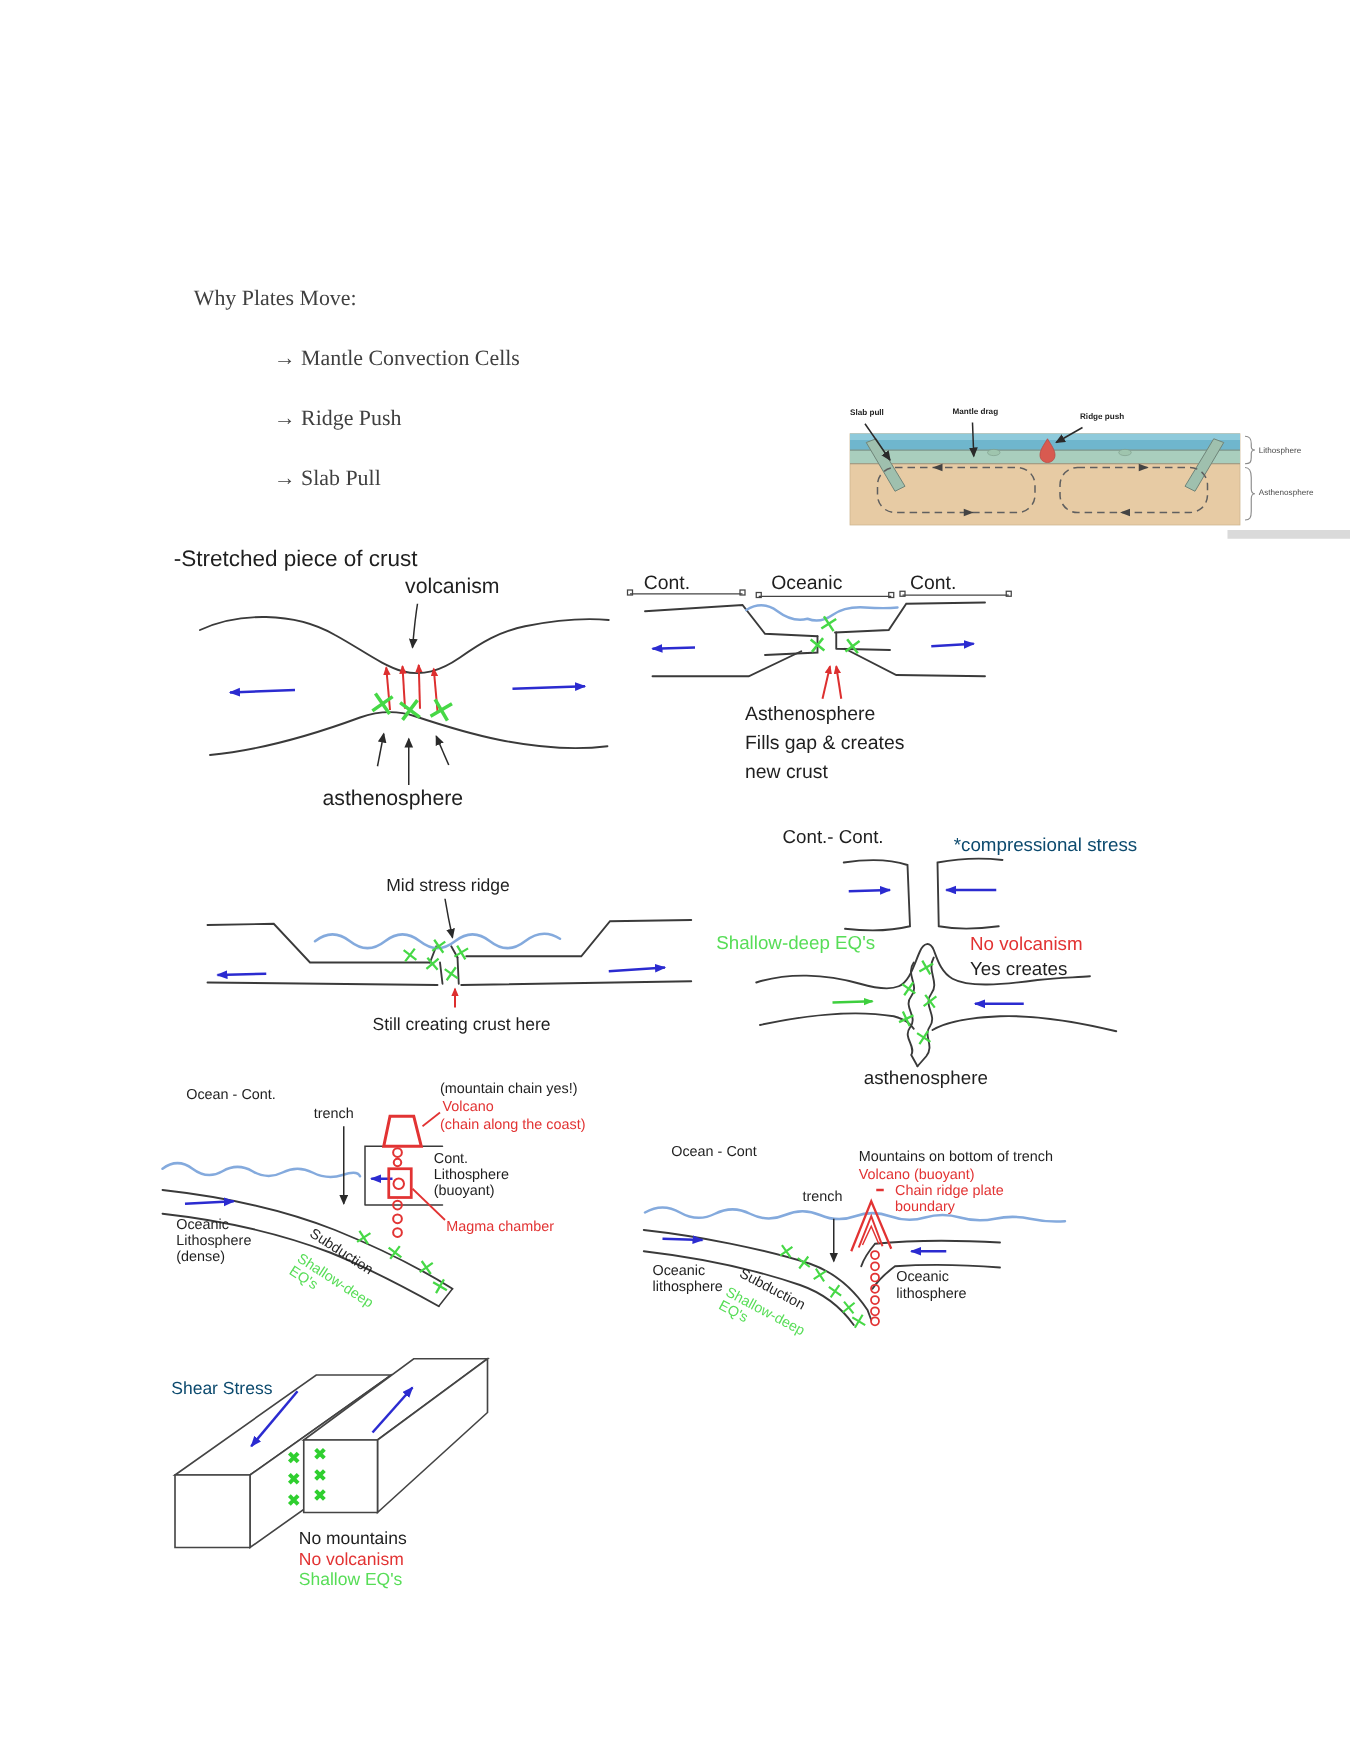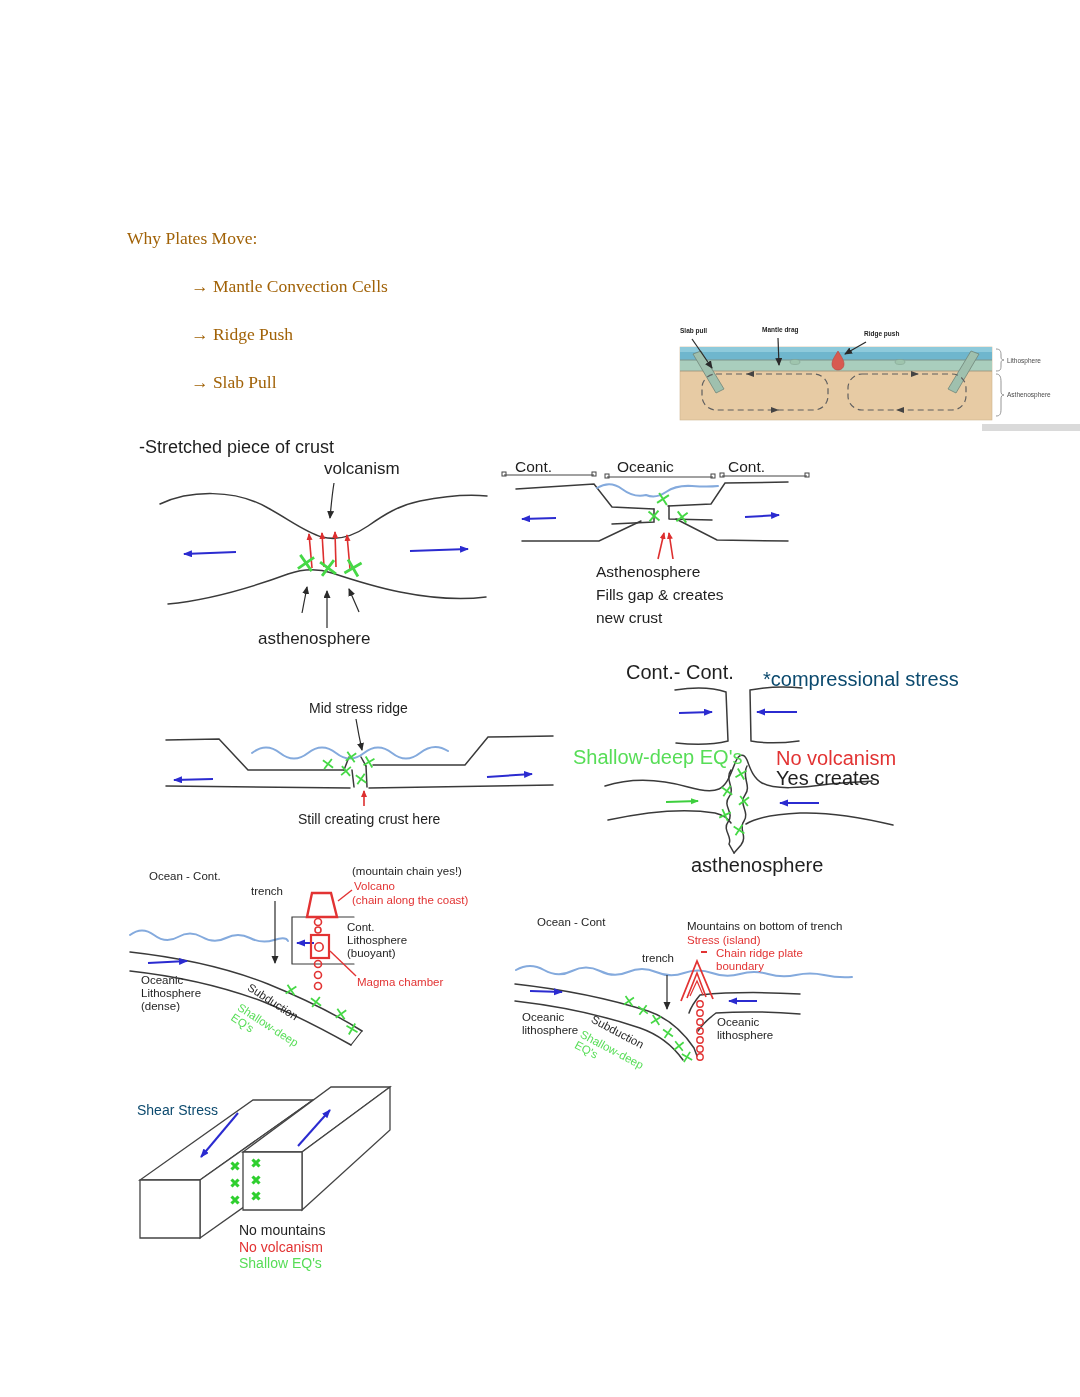--- a/index.html
+++ b/index.html
@@ -1,21 +1,21 @@
 <!DOCTYPE html>
 <html><head>
 <meta charset="utf-8">
 <style>
   html,body{margin:0;padding:0;background:#fff;}
   #page{position:relative;width:1080px;height:1397px;background:#ffffff;overflow:hidden;
         font-family:"Liberation Sans",sans-serif;}
   svg.art{position:absolute;left:0;top:0;}
   .lb{position:absolute;color:#1f1f1f;white-space:nowrap;line-height:1.15;}
-  .serif{font-family:"Liberation Serif",serif;font-size:17.5px;color:#a16207;}
-  .s18{font-size:18px}.s17{font-size:17px}.s16{font-size:20px}.s15{font-size:15.5px}
+  .serif{font-family:"Liberation Serif",serif;font-size:17.5px;color:#404040;margin-left:28px;}
+  .s18{font-size:18px}.s17{font-size:17px}.s16{font-size:15px}.s15{font-size:15.5px}
   .s14{font-size:14px}.s11{font-size:11.5px}.s7{font-size:6.5px}
   .c-blue{color:#0c4a6e}.c-red{color:#e23333}.c-green{color:#57dd57}.c-gray{color:#4a4a4a}
   .bold{font-weight:bold}
   .rot33{transform:rotate(33deg);transform-origin:0 0}
   .rot28{transform:rotate(28deg);transform-origin:0 0}
   .blk span{display:block}
   .lh13 span{line-height:13px}.lh12 span{line-height:12px}.lh23 span{line-height:23px}
   
   .ink{stroke:#3a3a3a;stroke-width:1.5;fill:none;stroke-linecap:round}
   .ink2{stroke:#3a3a3a;stroke-width:1.2;fill:none;stroke-linecap:round}
@@ -281,21 +281,21 @@
   <span>(dense)</span>
 </div>
 <div class="lb s11 rot33" style="left:252px;top:981px">Subduction</div>
 <div class="lb s11 c-green blk lh12 rot33" style="left:242px;top:1001px">
   <span>Shallow-deep</span>
   <span>EQ's</span>
 </div>
 
 <div class="lb s11" style="left:537px;top:916px">Ocean - Cont</div>
 <div class="lb s11" style="left:687px;top:920px">Mountains on bottom of trench</div>
-<div class="lb s11 c-red" style="left:687px;top:934px">Stress (island)</div>
+<div class="lb s11 c-red" style="left:687px;top:934px">Volcano (buoyant)</div>
 <div class="lb s11 c-red blk lh13" style="left:716px;top:947px">
   <span>Chain ridge plate</span>
   <span>boundary</span>
 </div>
 <div class="lb s11" style="left:642px;top:952px">trench</div>
 <div class="lb s11 blk lh13" style="left:522px;top:1011px">
   <span>Oceanic</span>
   <span>lithosphere</span>
 </div>
 <div class="lb s11 rot28" style="left:595px;top:1013px">Subduction</div>

